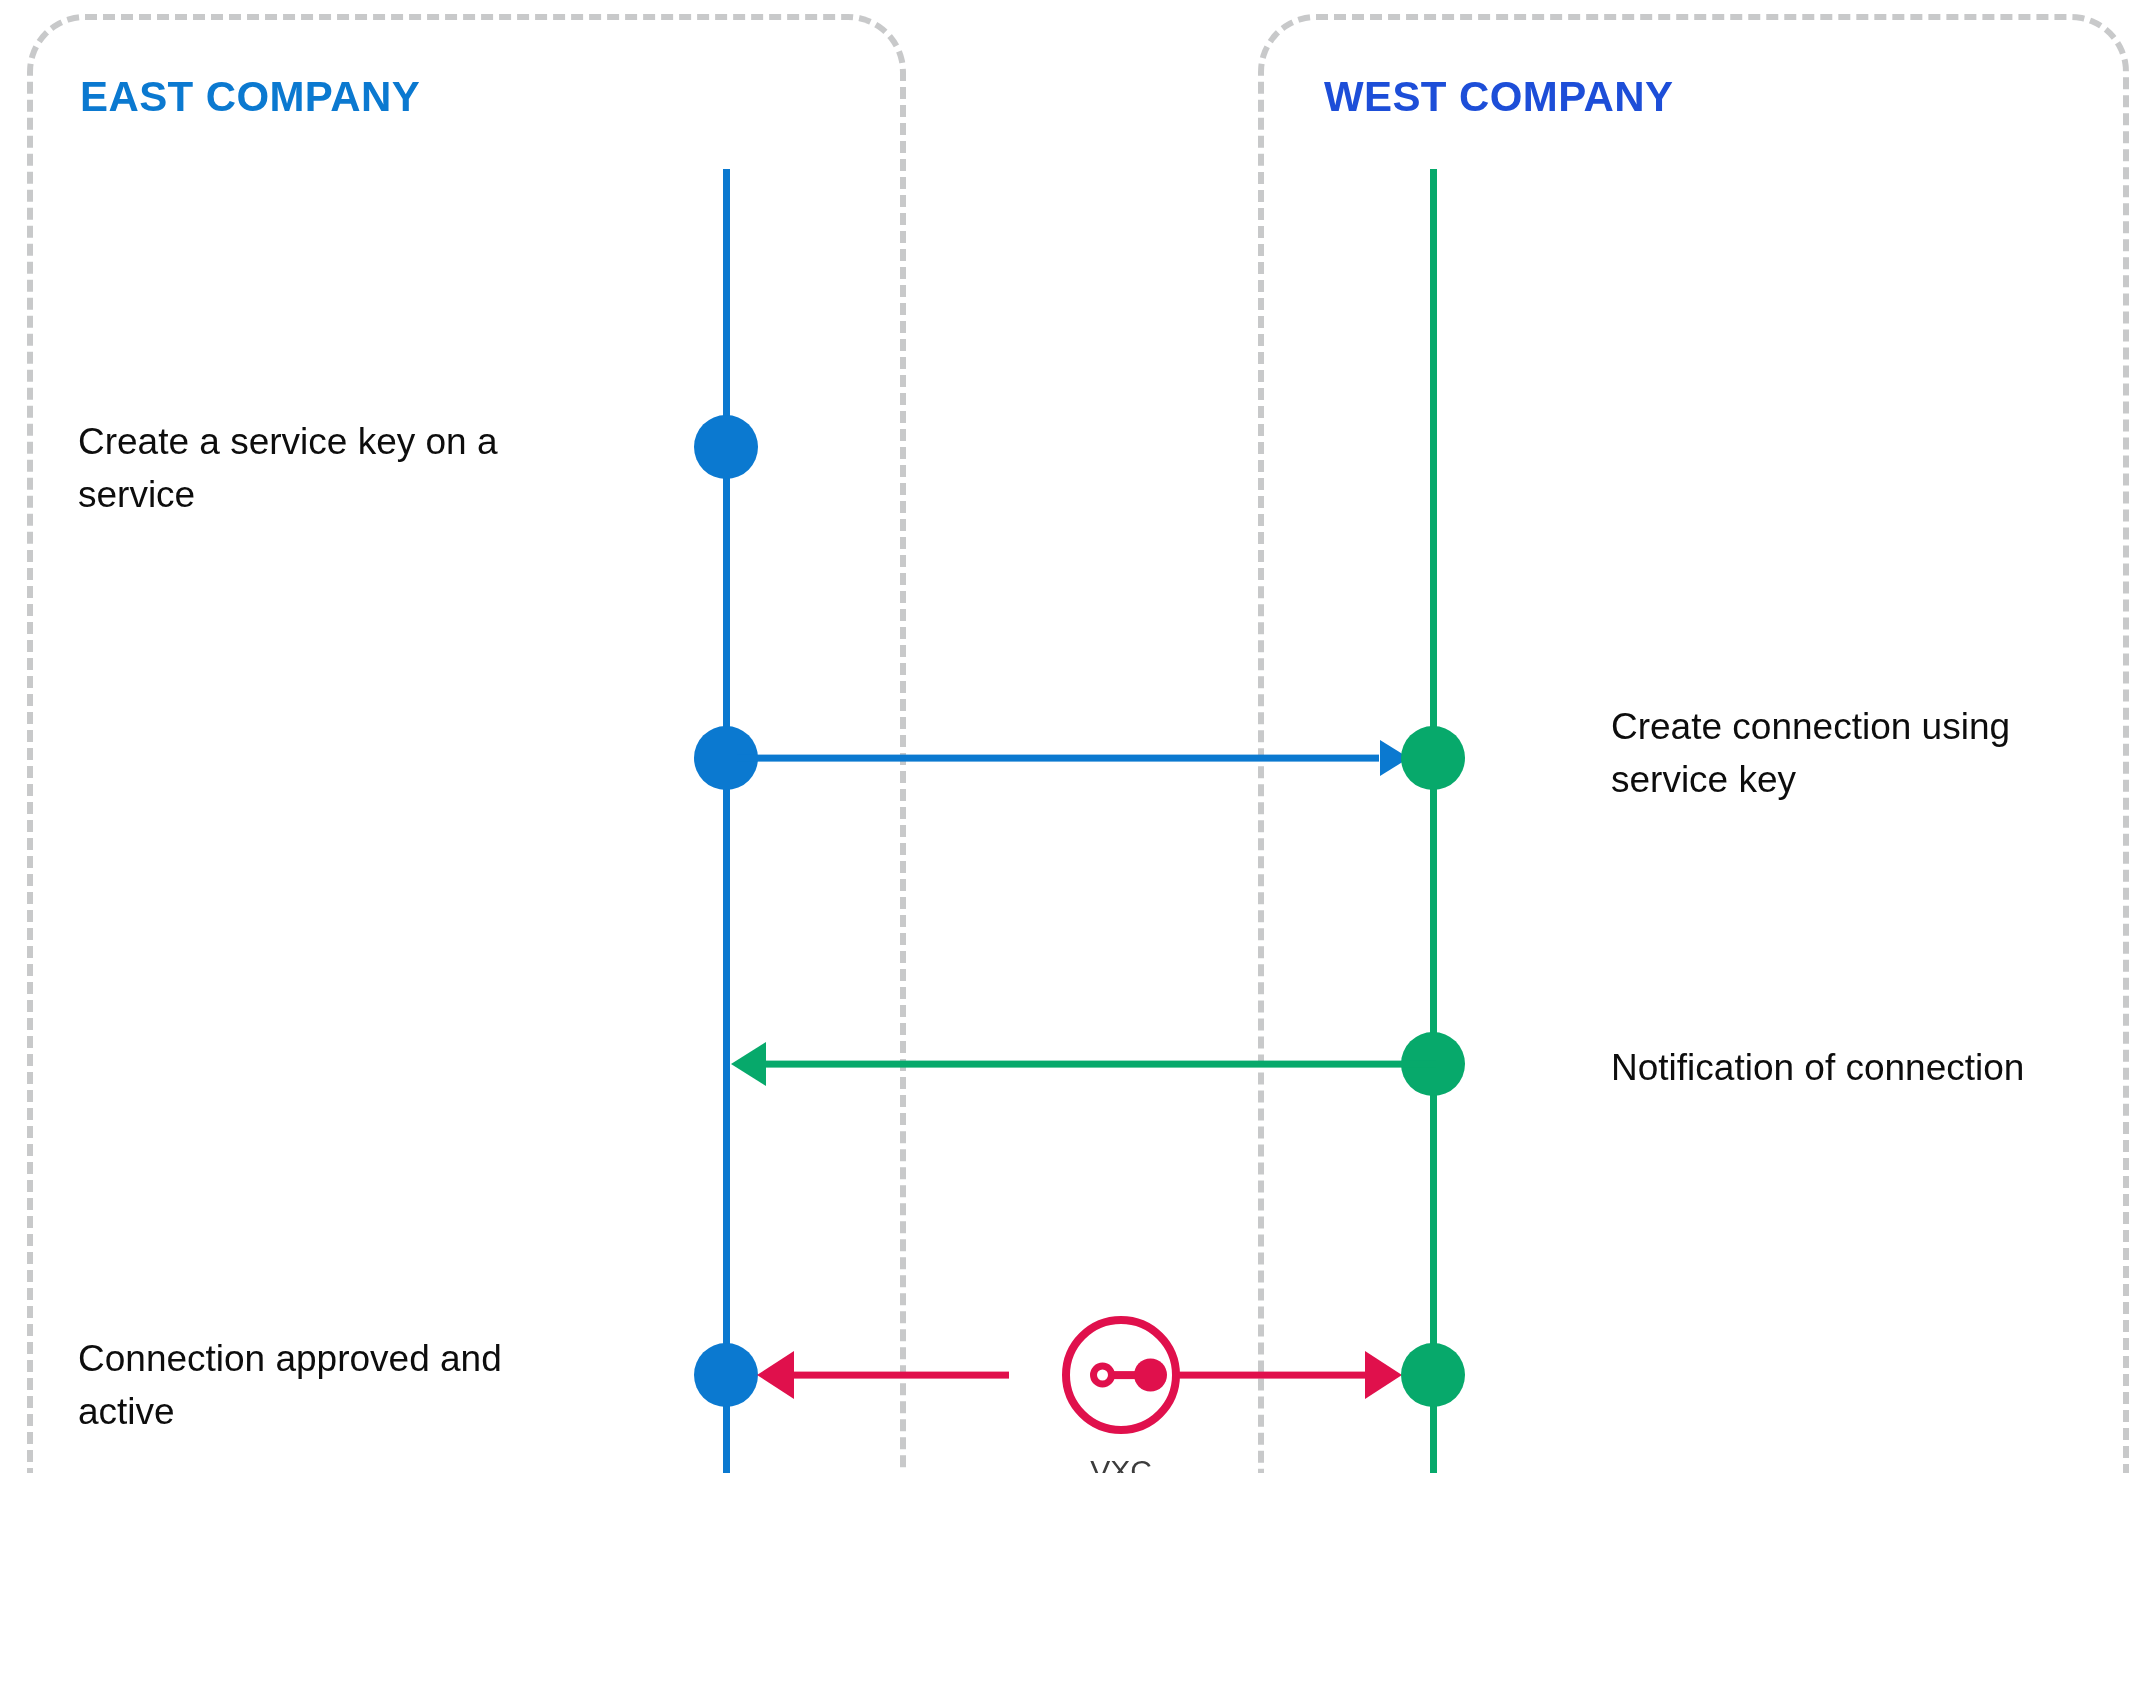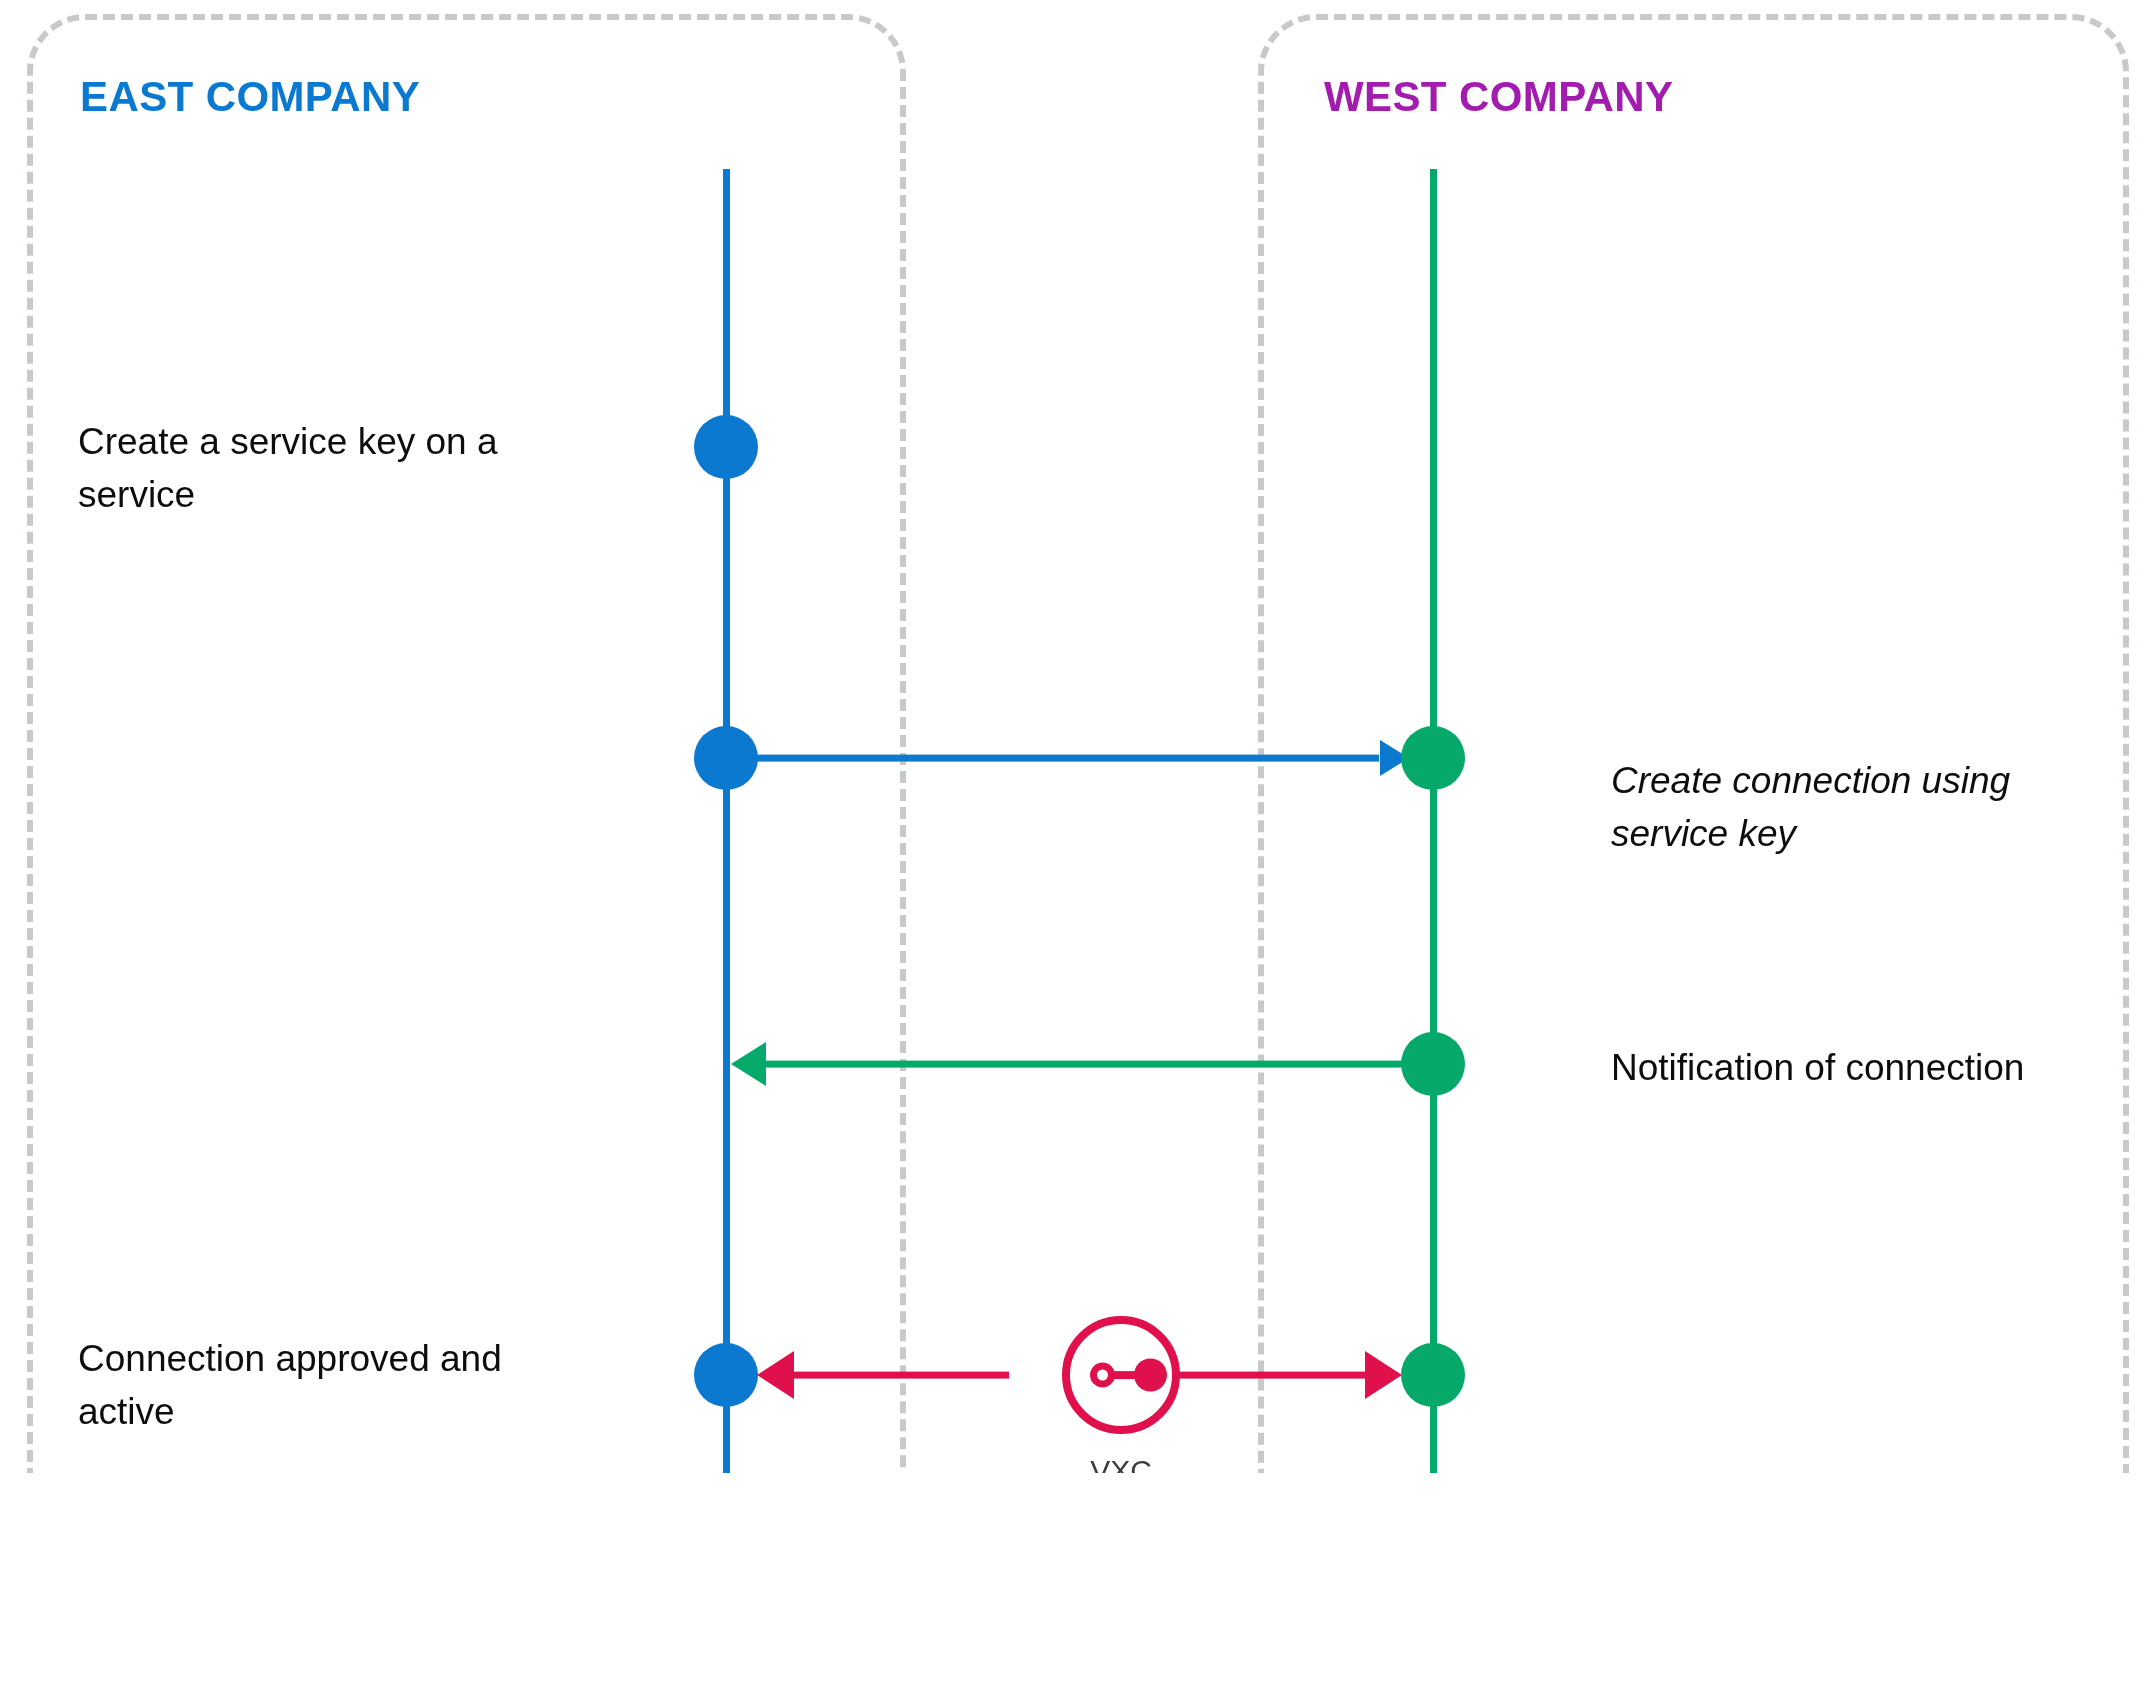--- a/index.html
+++ b/index.html
@@ -28,21 +28,21 @@
   #zone-west { left: 1258px; top: 13.6px; width: 871px;  height: 1683px; }
 
   .zone-title {
     position: absolute;
     font-weight: bold;
     font-size: 42px;
     letter-spacing: 0.4px;
     white-space: nowrap;
   }
   #title-east { left: 80px;   top: 73px;  color: #0b79d0; }
-  #title-west { left: 1324px; top: 73px;  color: #a21caf; }
+  #title-west { left: 1324px; top: 73px;  color: #1d4ed8; }
 
   .lifeline {
     position: absolute;
     width: 6.8px;
     top: 169px;
     height: 1477px;
   }
   #lifeline-east { left: 723px;  background: #0b79d0; }
   #lifeline-west { left: 1430px; background: #07a96b; }
 
@@ -172,21 +172,21 @@
   <div class="step-label label-left" style="top:406px;margin-top:10px;">Create a service key on a
 service</div>
   <div class="node node-blue" style="left:726px; top:447px; width:64px; height:64px;"></div>
 
   <div class="node node-blue" style="left:726px; top:758px; width:64px; height:64px;"></div>
 
   <div class="msg msg-blue" style="left:737px; top:758px; width:642px;"></div>
   <div class="arrowhead arrow-right-blue" style="left:1380px; top:758px;"></div>
 
   <div class="node node-green" style="left:1433px; top:758px; width:64px; height:64px;"></div>
-  <div class="step-label label-right" style="top:755px;font-style:italic;">Create connection using
+  <div class="step-label label-right" style="top:701px;">Create connection using
 service key</div>
 
   <div class="node node-green" style="left:1433px; top:1064px; width:64px; height:64px;"></div>
   <div class="msg msg-green" style="left:766px; top:1064px; width:670px;"></div>
   <div class="arrowhead arrow-left-green" style="left:731px; top:1064px;"></div>
   <div class="step-label label-right" style="top:1042px;">Notification of connection</div>
 
   <div class="step-label label-left" style="top:1333px;">Connection approved and
 active</div>
   <div class="node node-blue" style="left:726px; top:1375px; width:64px; height:64px;"></div>

